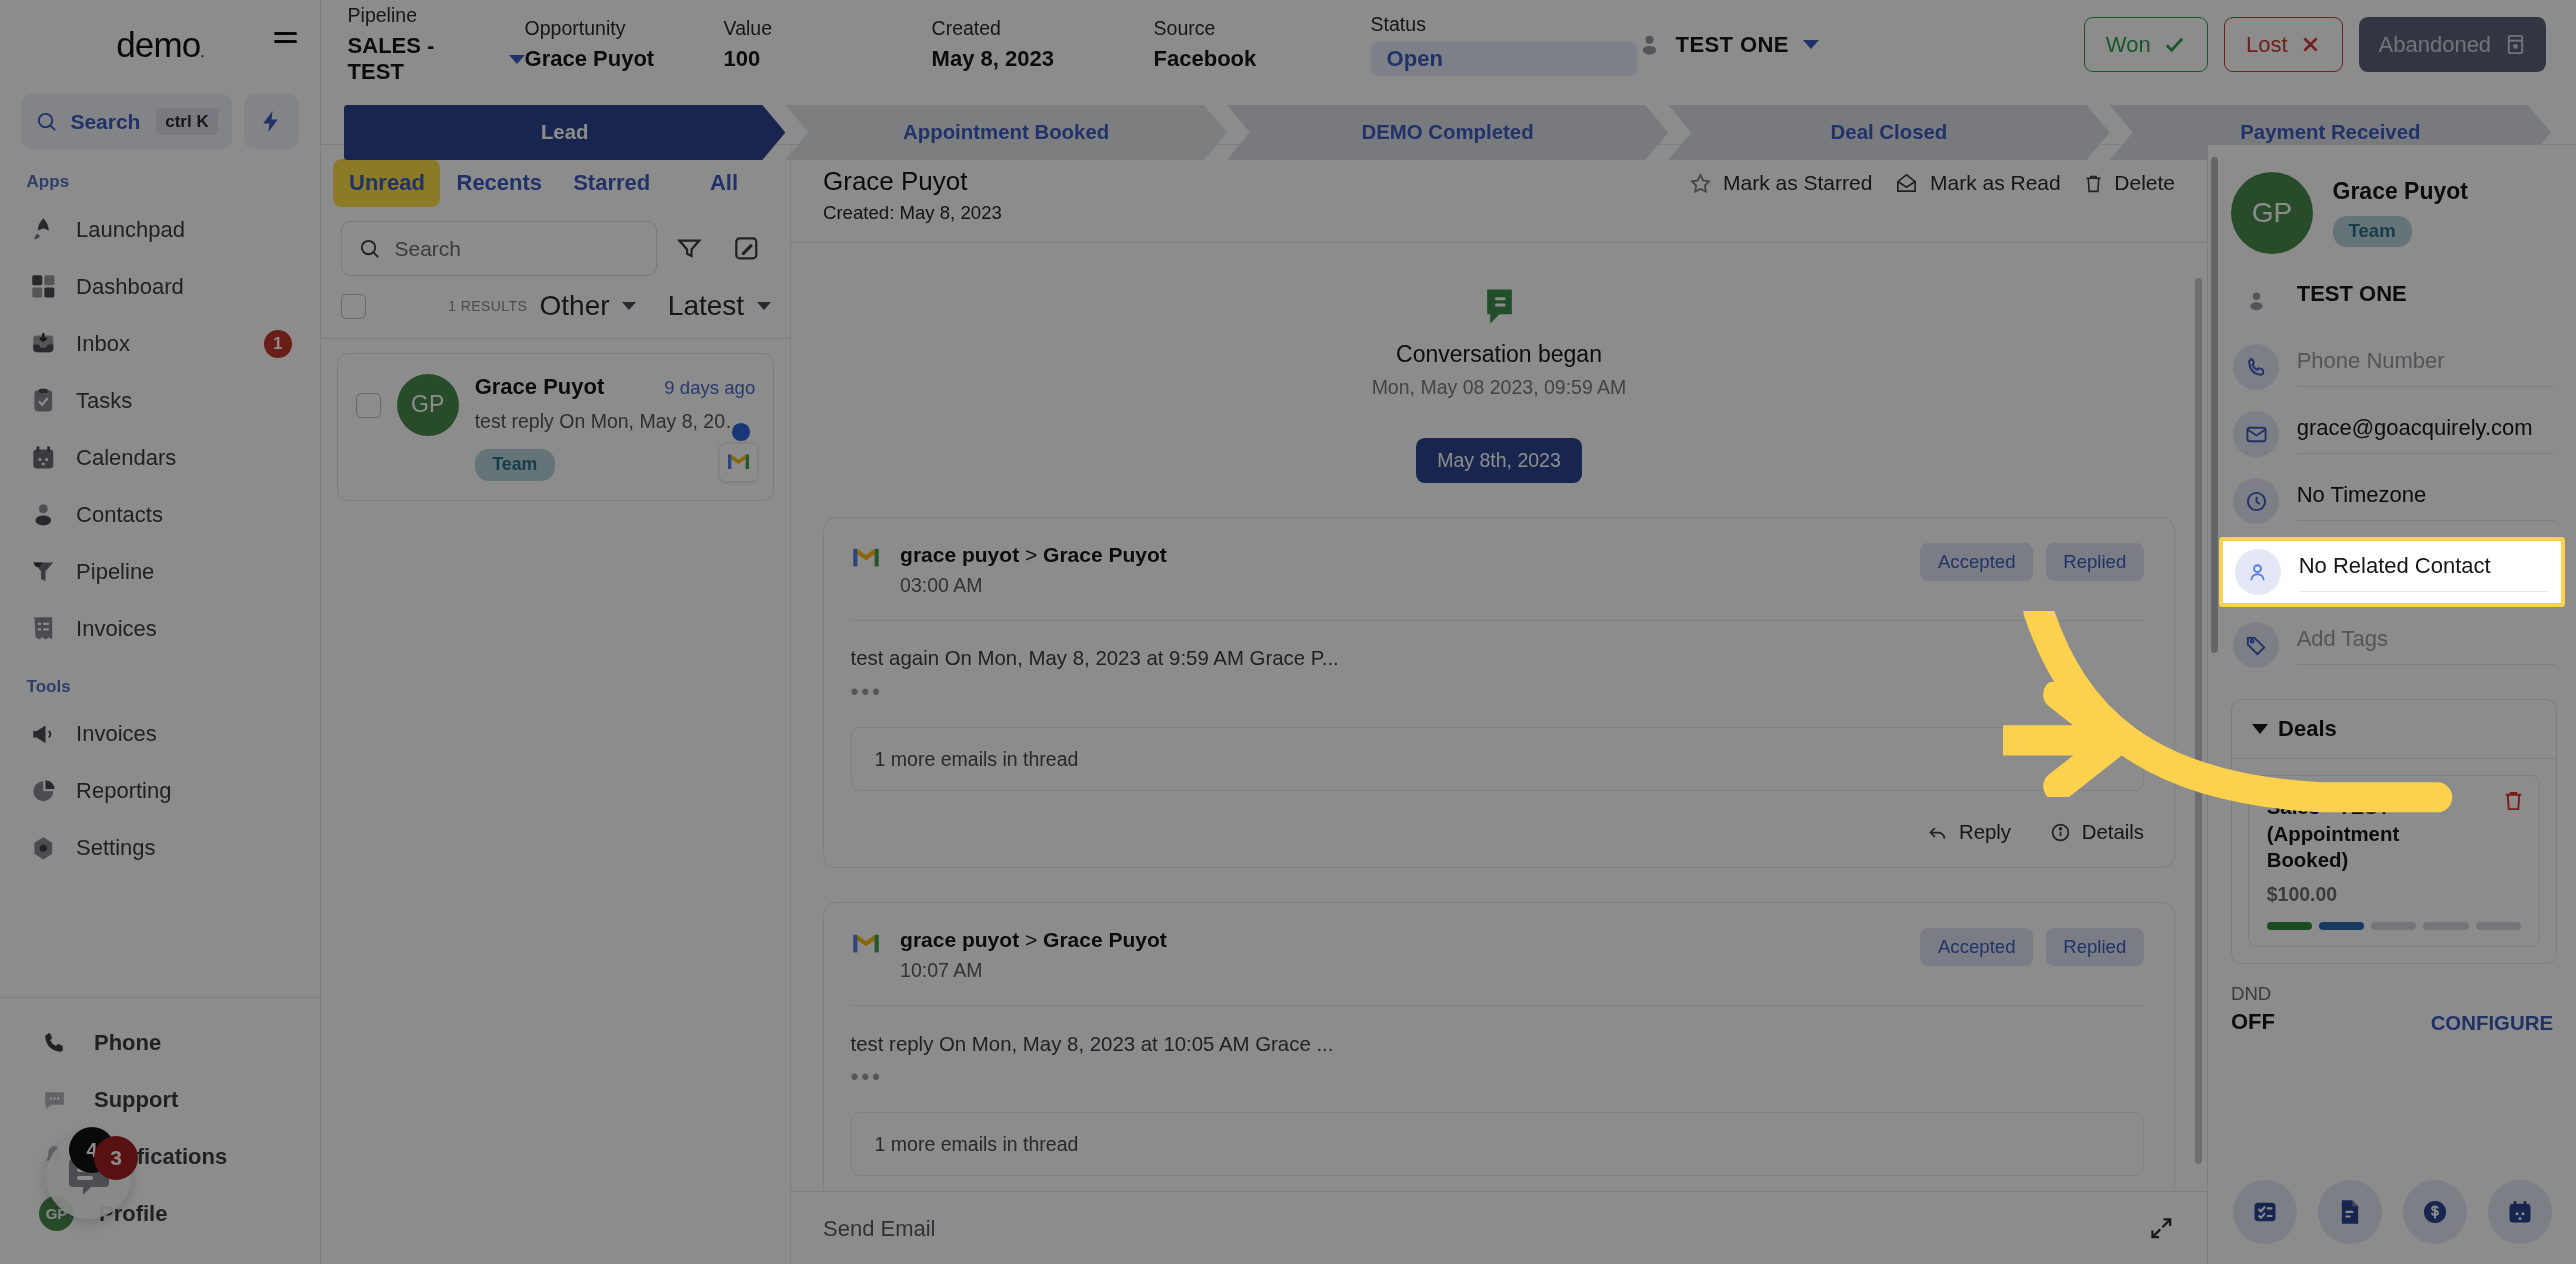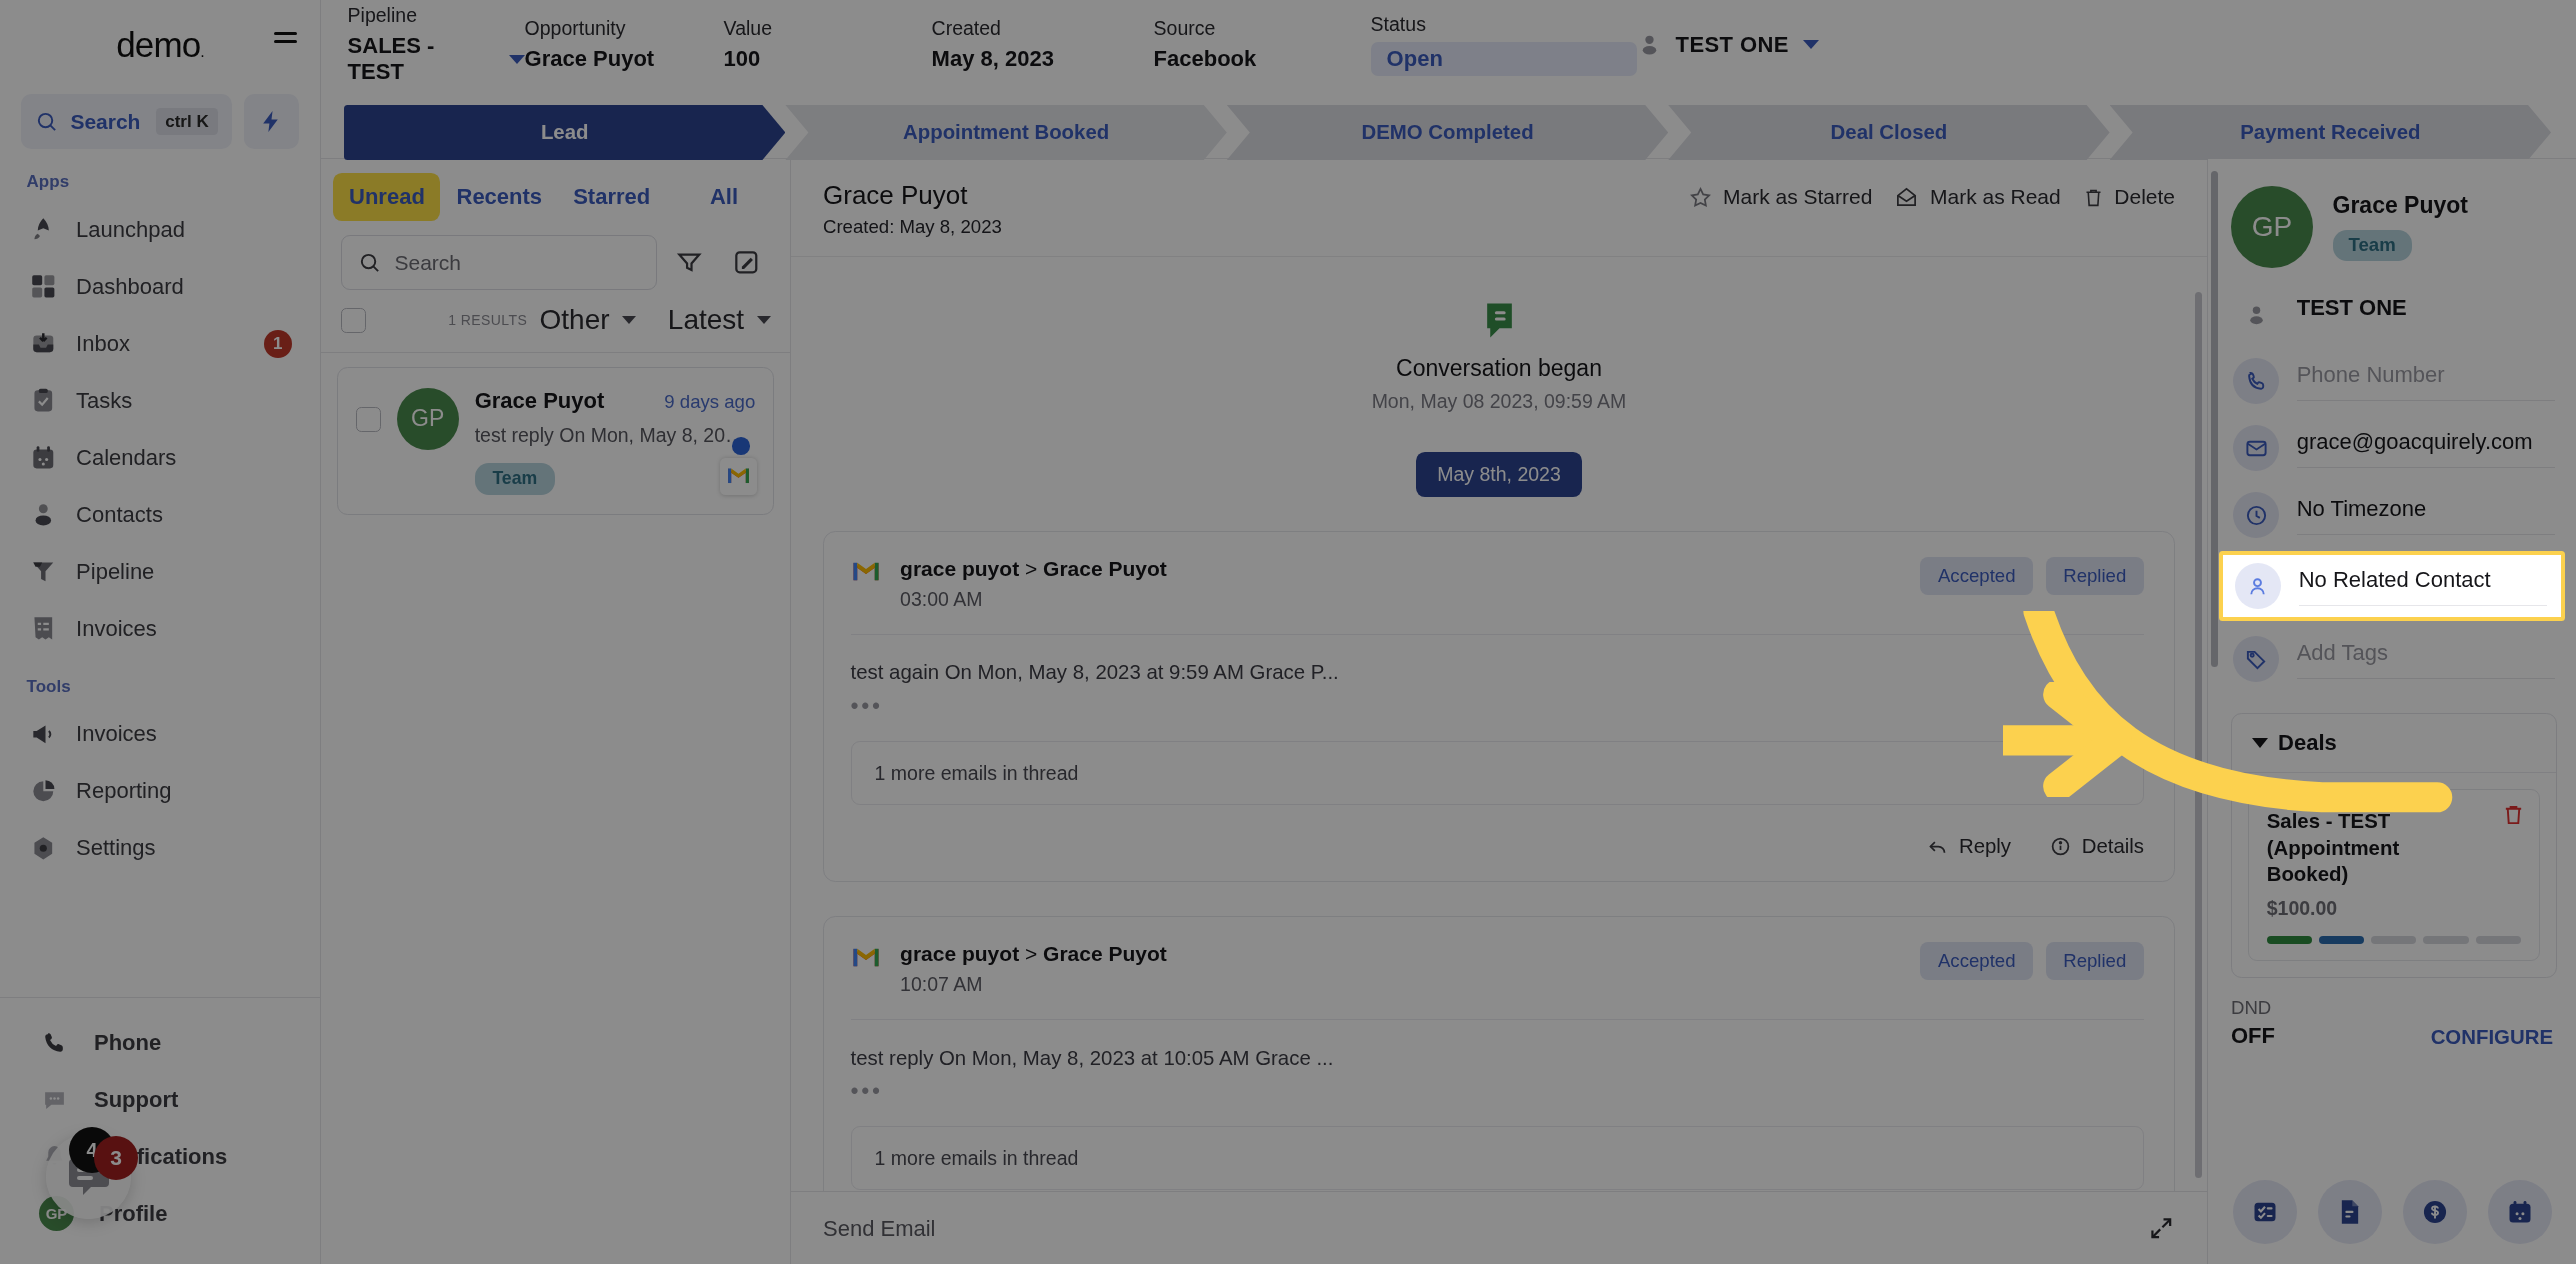--- a/index.html
+++ b/index.html
@@ -130,21 +130,21 @@
   }
   .btn-outline.lost { border-color: #cc3a33; color: #cc3a33; }
   .btn-filled {
     background: #5b6378; color: #cfd3dc; border: none;
     border-radius: 8.9px; height: 55px; padding: 0 19.5px;
     display: flex; align-items: center; gap: 12.4px;
     font-size: 22px; font-weight: 400; cursor: pointer;
   }
 
   
-  .stages { height: 55px; display: flex; padding: 16px 25px 0 23px; margin-bottom: 14px; flex: none; gap: 16px; }
+  .stages { height: 55px; display: flex; padding: 16px 25px 0 23px; flex: none; gap: 16px; }
   .stage {
     position: relative; height: 55px; flex: 1;
     display: flex; align-items: center; justify-content: center;
     color: #3b5bbd; font-size: 20.4px; font-weight: 600;
     background: #edeef2;
     clip-path: polygon(0 0, calc(100% - 23px) 0, 100% 50%, calc(100% - 23px) 100%, 0 100%, 23px 50%);
     margin-left: -16px;
   }
   .stage:first-child {
     margin-left: 0; background: #2c4491; color: #fff;
@@ -526,20 +526,42 @@
         <span class="tb-label">Status</span>
         <span class="pill-open">Open</span>
       </div>
       <div class="tb-user" style="margin-right:53px">
         <svg width="25" height="25" viewBox="0 0 24 24" fill="#9a9aa2">
             <circle cx="12" cy="7.5" r="4"></circle>
             <ellipse cx="12" cy="17.5" rx="6.5" ry="4"></ellipse>
           </svg>
         <span class="uname">TEST ONE</span>
         <span class="chev"></span>
+      </div>
+      <div style="display:flex; gap:16px; margin-left:auto">
+        <div class="btn-outline">
+          <span>Won</span>
+          <svg width="23" height="23" viewBox="0 0 24 24" fill="none" stroke="#2e9e4f" stroke-width="3">
+              <path d="M4 13l5 5L20 6"></path>
+            </svg>
+        </div>
+        <div class="btn-outline lost">
+          <span>Lost</span>
+          <svg width="21" height="21" viewBox="0 0 24 24" fill="none" stroke="#cc3a33" stroke-width="3.2">
+              <path d="M5 5l14 14M19 5L5 19"></path>
+            </svg>
+        </div>
+        <div class="btn-filled">
+          <span>Abandoned</span>
+          <svg width="23" height="23" viewBox="0 0 24 24" fill="none" stroke="#cfd3dc" stroke-width="2">
+              <rect x="5" y="3" width="14" height="18" rx="2"></rect>
+              <line x1="5" y1="8" x2="19" y2="8"></line>
+              <circle cx="12" cy="14" r="1.6" fill="#cfd3dc"></circle>
+            </svg>
+        </div>
       </div>
     </div>
 
     <div class="stages">
       <div class="stage">
           <span>Lead</span>
         </div>
       <div class="stage s2">
           <span>Appointment Booked</span>
         </div>

